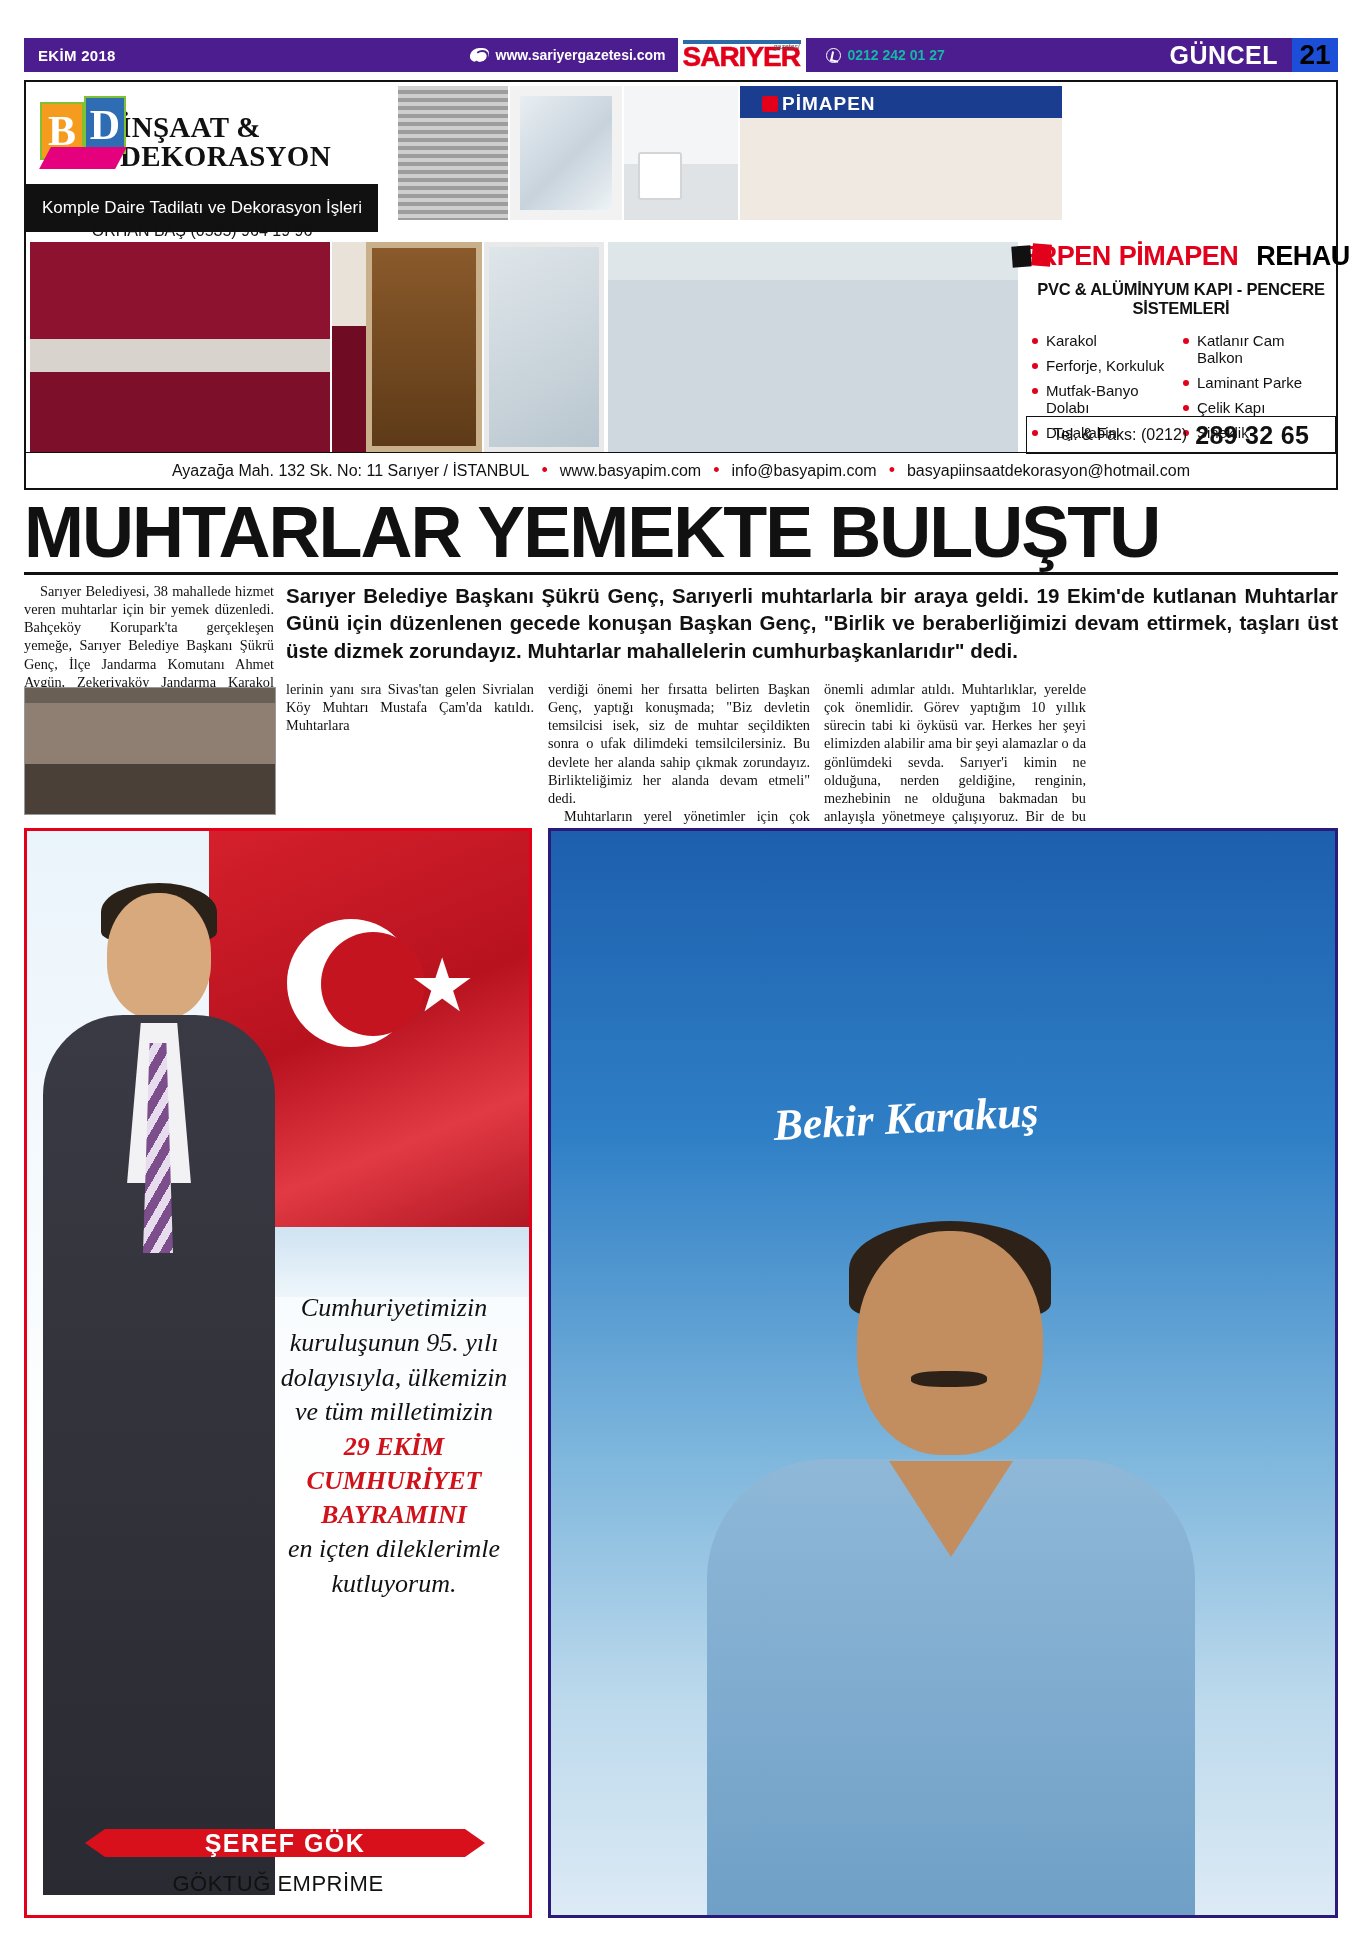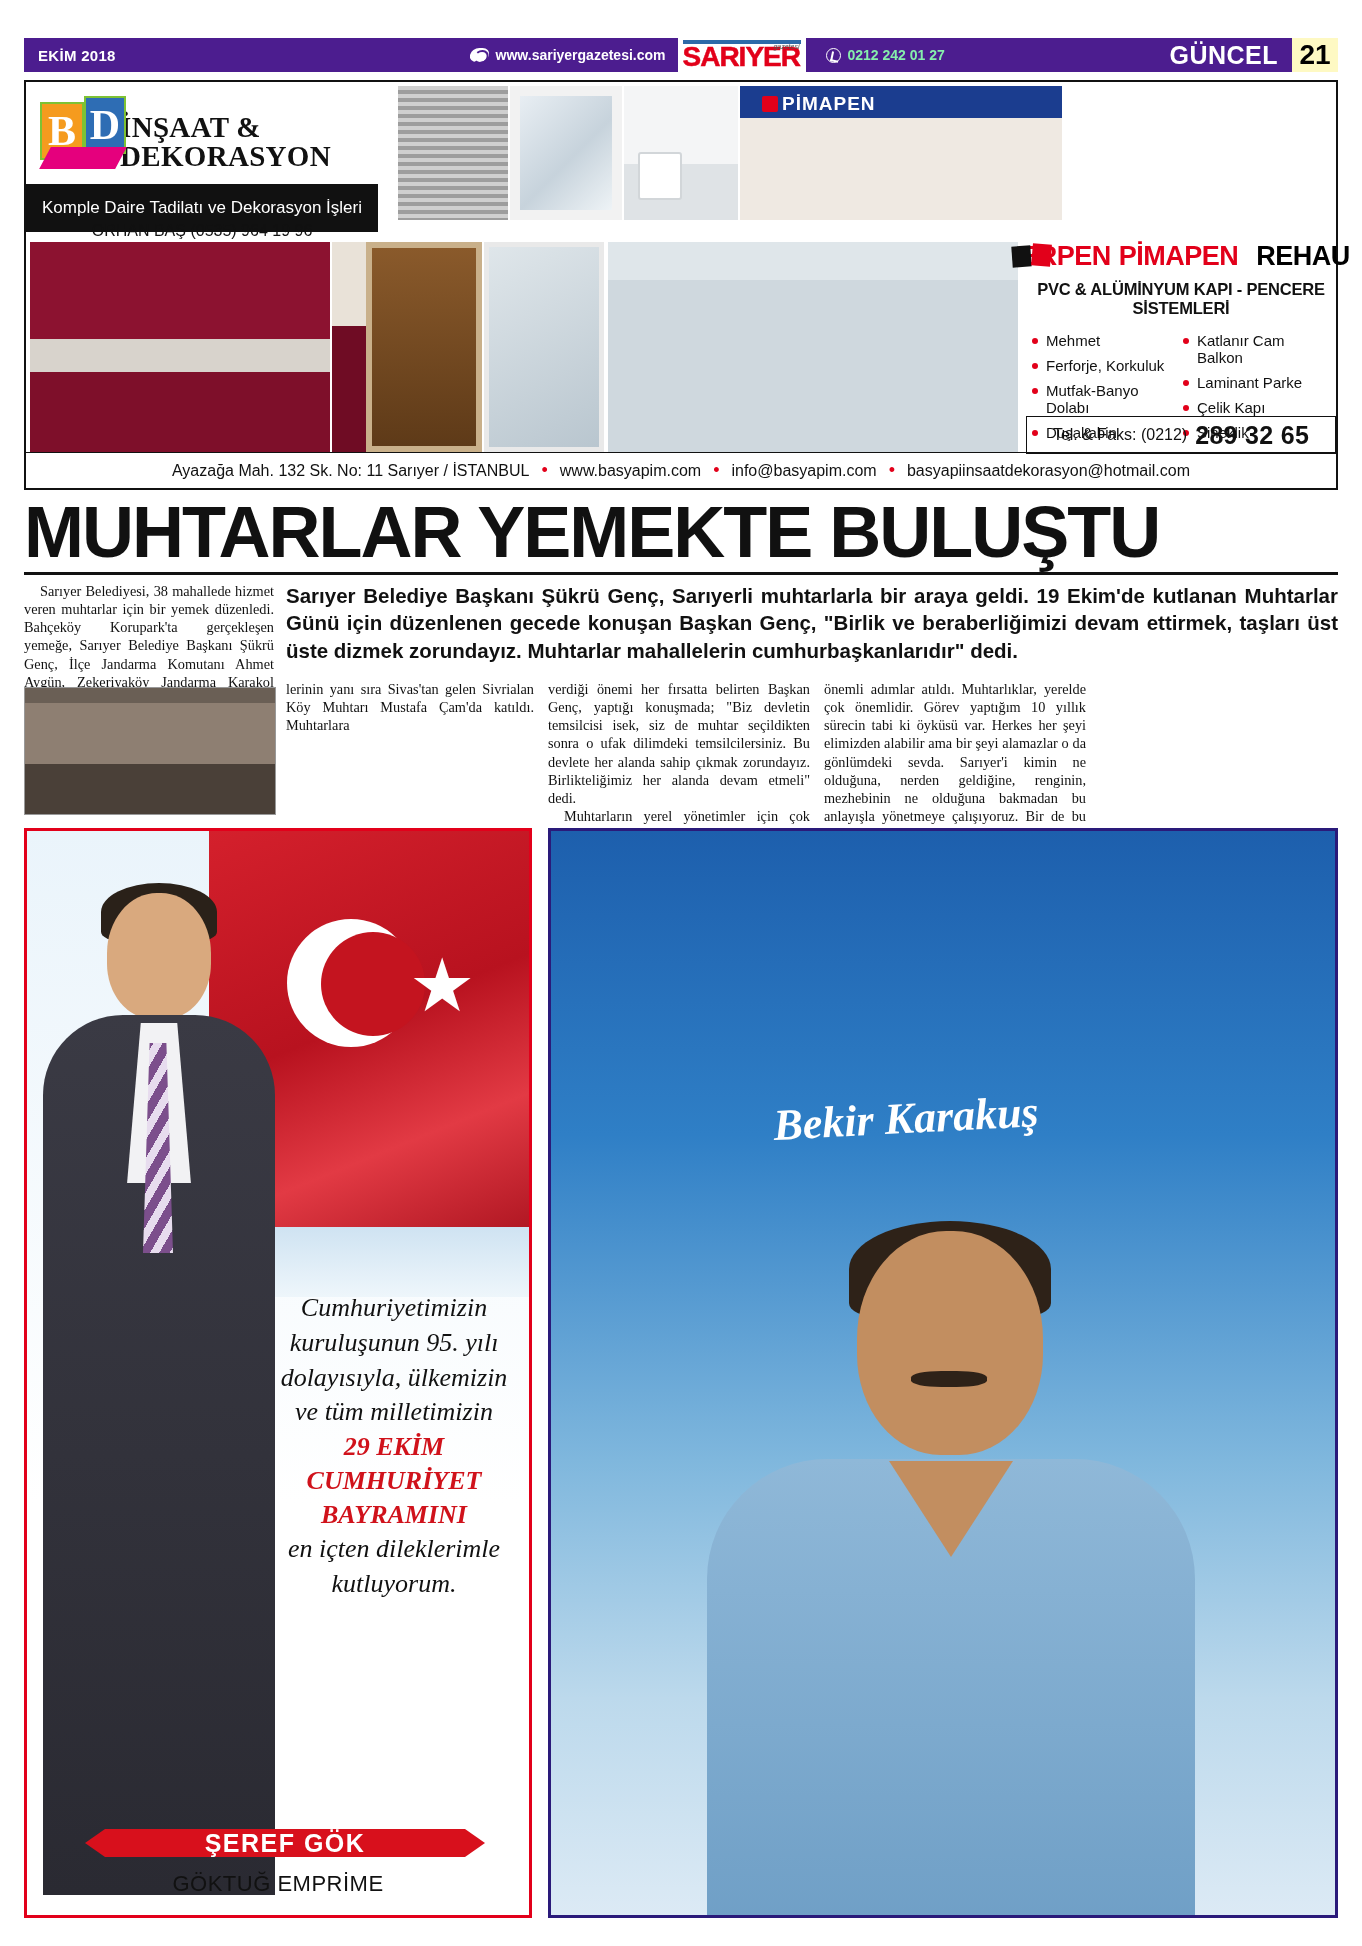--- a/index.html
+++ b/index.html
@@ -43,37 +43,37 @@
   .brand-strip { height: 4px; background: #2d6aa8; width: 100%; }
   .brand-word {
     color: #e2001a; font-size: 28px; font-weight: 900; line-height: .92;
     letter-spacing: -1px; font-family: "Liberation Sans", sans-serif;
     -webkit-text-stroke: .5px #e2001a;
   }
   .brand-sub {
     position: absolute; right: 6px; top: 5px; font-size: 7px; color: #555;
     font-style: italic;
   }
-  .mh-phone { display: flex; align-items: center; gap: 7px; color: #86efac; font-size: 14px; font-weight: bold; margin-left: 8px; }
+  .mh-phone { display: flex; align-items: center; gap: 7px; color: #14b8a6; font-size: 14px; font-weight: bold; margin-left: 8px; }
   .phone-ico {
     width: 15px; height: 15px; border: 1.6px solid #fff; border-radius: 50%;
     position: relative; display: inline-block;
   }
   .phone-ico::after {
     content: ""; position: absolute; left: 4px; top: 3px; width: 6px; height: 8px;
     border-left: 2px solid #fff; border-bottom: 2px solid #fff; transform: rotate(12deg);
   }
   .masthead-right { display: flex; align-items: center; height: 100%; }
   .mh-section {
     color: #fff; font-size: 25px; font-weight: bold; letter-spacing: .5px;
     padding-right: 14px;
     margin-left: 29px;
   }
   .mh-pageno {
-    background: #fef9c3; color: #000; font-size: 28px; font-weight: bold;
+    background: #1d4ed8; color: #000; font-size: 28px; font-weight: bold;
     width: 46px; height: 34px; display: flex; align-items: center; justify-content: center;
   }
 
   
   .ad-top {
     position: absolute; left: 24px; top: 80px; width: 1314px; height: 410px;
     border: 2px solid #111; background: #fff;
   }
   .ad-logo-area {
     position: absolute; left: 0; top: 0; width: 370px; height: 100px;
@@ -405,21 +405,21 @@
             <span class="sq2"></span>
         </span>
         <span class="erpen-txt"><span class="r1">ERPEN</span></span>
         <span class="erpen-txt r1" style="color:#e2001a">PİMAPEN</span>
         <span class="rehau-dot"></span>
         <span class="erpen-txt k1">REHAU</span>
       </div>
       <div class="erpen-sub">PVC &amp; ALÜMİNYUM KAPI - PENCERE SİSTEMLERİ</div>
       <div class="erpen-bullets">
         <ul>
-          <li>Mehmet</li>
+          <li>Karakol</li>
           <li>Ferforje, Korkuluk</li>
           <li>Mutfak-Banyo Dolabı</li>
           <li>Duşakabin</li>
         </ul>
         <ul>
           <li>Katlanır Cam Balkon</li>
           <li>Laminant Parke</li>
           <li>Çelik Kapı</li>
           <li>Sineklik</li>
         </ul>

